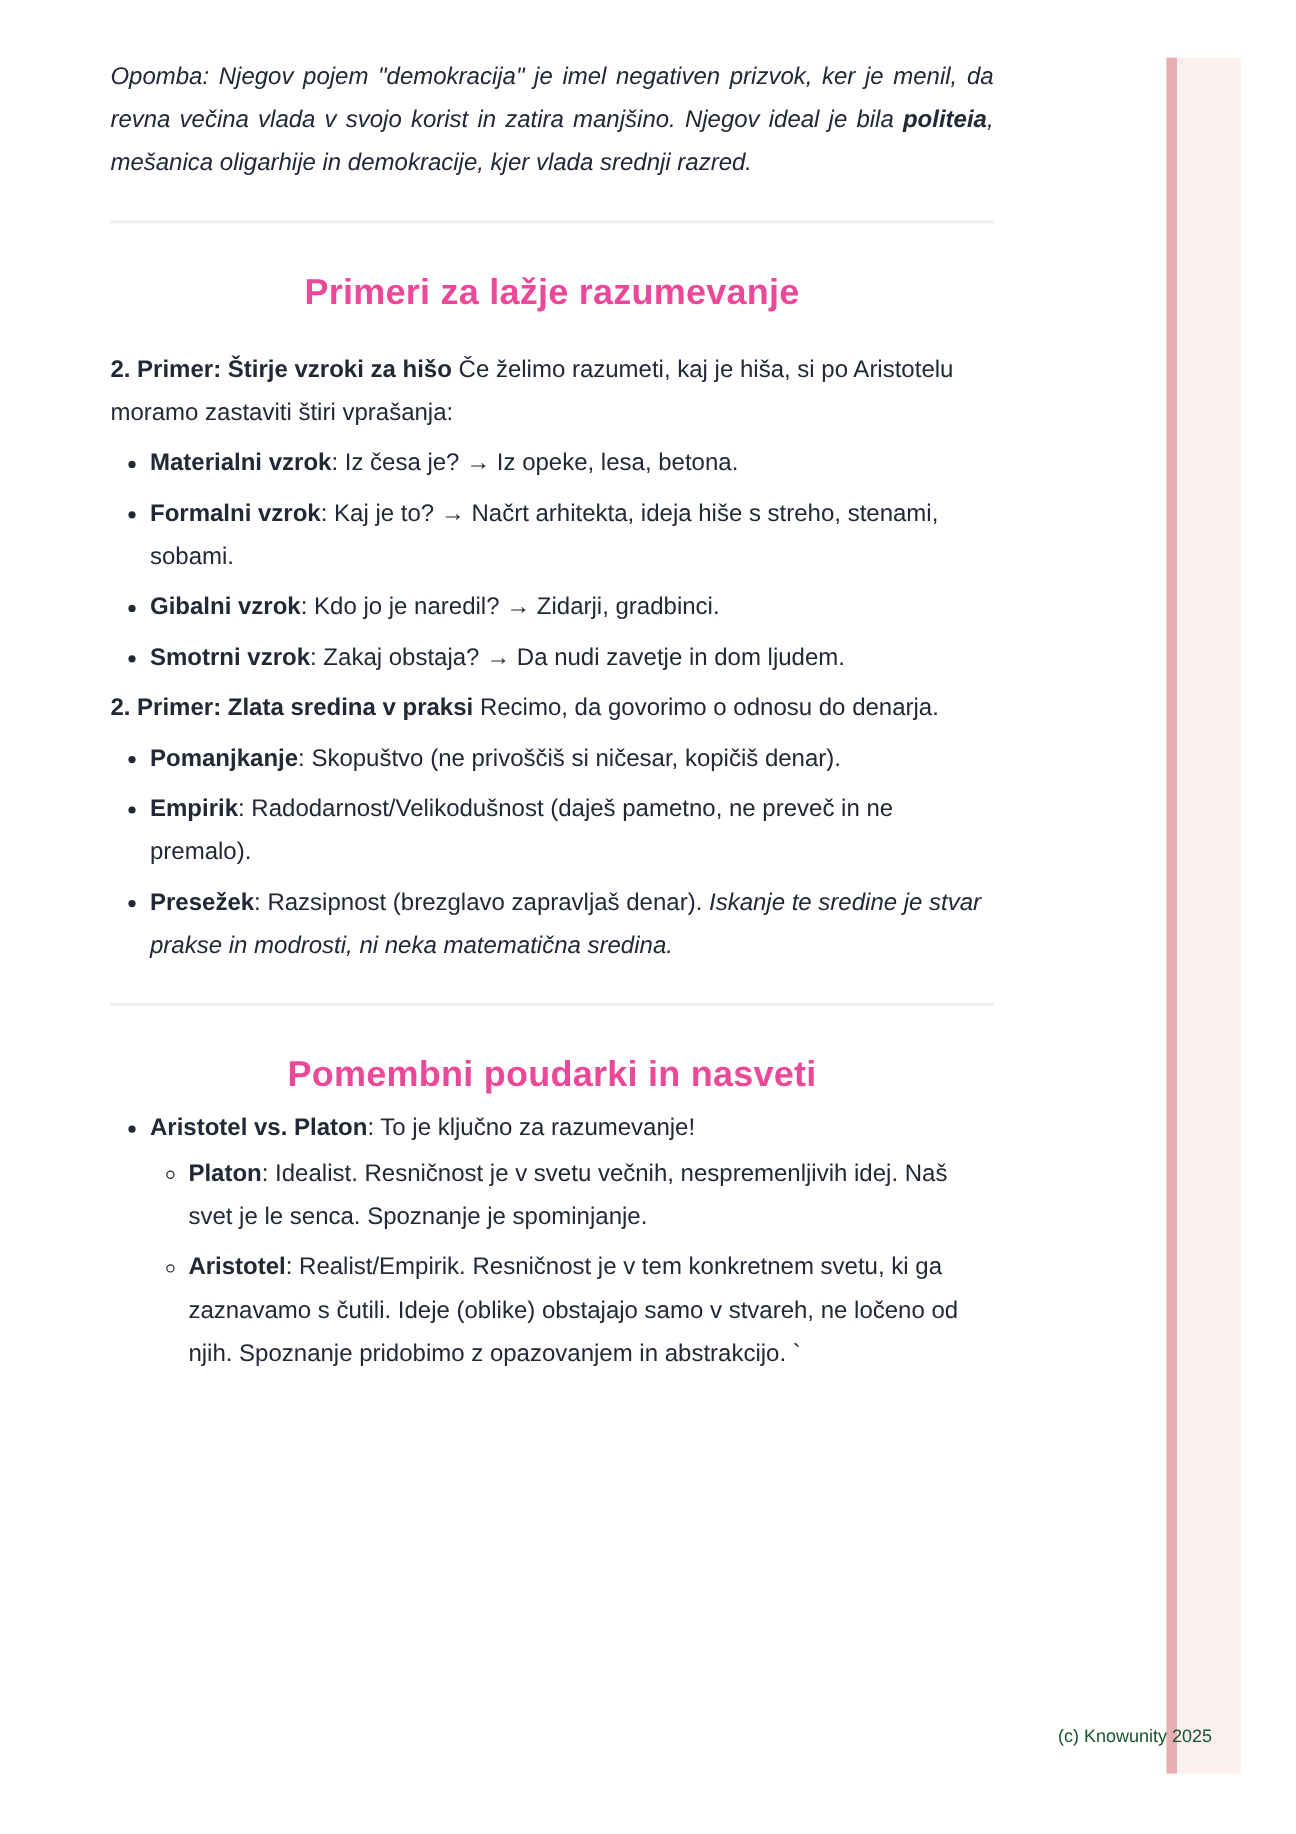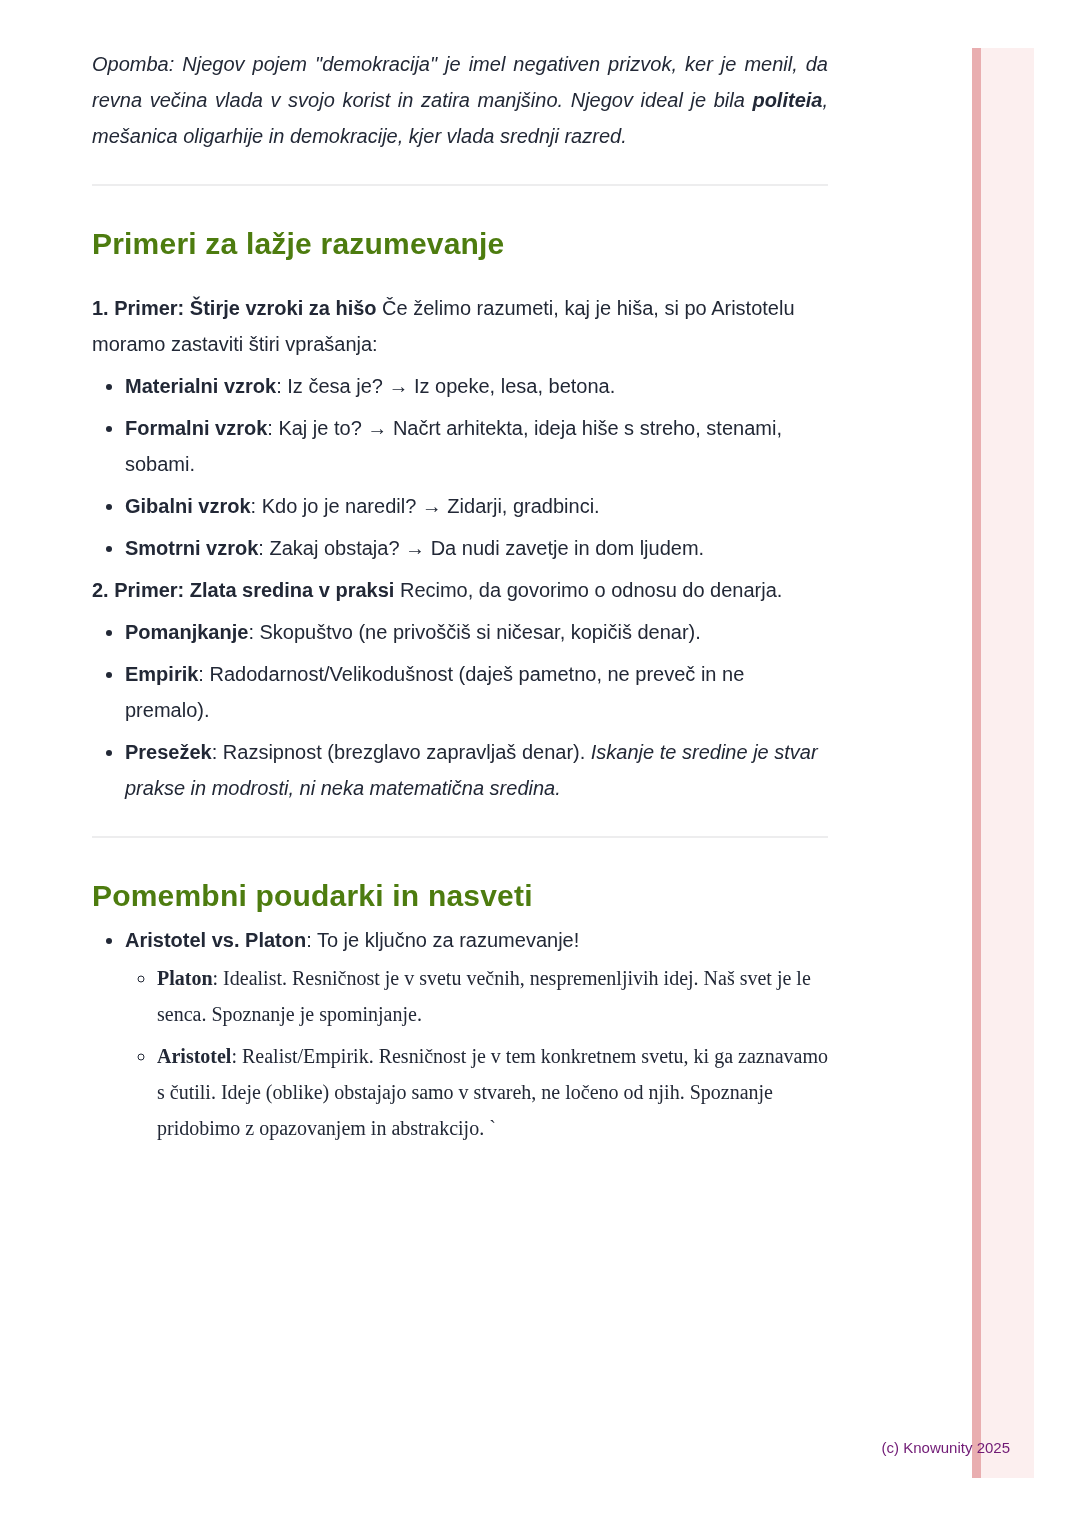--- a/index.html
+++ b/index.html
@@ -46,50 +46,51 @@
     font-style: italic;
     text-align: justify;
   }
   .note strong { font-weight: 700; }
   .divider {
     border: none;
     border-top: 2px solid #ededee;
     margin: 30px 0 0 0;
   }
   h2.section-title {
-    color: #4d7c0f;
+    color: #ec4899;
     font-size: 30px;
     line-height: 40px;
     font-weight: 700;
     margin-top: 38px;
     letter-spacing: 0.2px;
+    text-align: center;
   }
   .para { margin-top: 26px; }
   .para-tight { }
   strong { font-weight: 700; }
   ul.list {
     list-style-type: disc;
     padding-left: 33px;
     margin-top: 6px;
   }
   ul.list > li { margin-bottom: 6px; }
   ul.sublist {
     list-style-type: circle;
     padding-left: 32px;
     margin-top: 2px;
   }
-  ul.sublist > li { margin-bottom: 6px; font-family: Liberation Serif, serif; }
+  ul.sublist > li { margin-bottom: 6px; }
   .em-tail { font-style: italic; }
   .footer {
     position: absolute;
     top: 1438px;
     right: 70px;
     font-size: 15px;
     line-height: 20px;
-    color: #701a75;
+    color: #14532d;
     z-index: 3;
   }
 </style>
 </head>
 <body>
 
 <div class="page">
 
   <div class="accent-bar">
     <div class="accent-line"></div>
@@ -97,21 +98,21 @@
   </div>
 
   <div class="content">
 
     <p class="note"><span>Opomba: Njegov pojem "demokracija" je imel negativen prizvok, ker je menil, da revna večina vlada v svojo korist in zatira manjšino. Njegov ideal je bila </span><strong>politeia</strong><span>, mešanica oligarhije in demokracije, kjer vlada srednji razred.</span></p>
 
     <hr class="divider">
 
     <h2 class="section-title">Primeri za lažje razumevanje</h2>
 
-    <p class="para"><strong>1. Primer: Štirje vzroki za hišo</strong><span> Če želimo razumeti, kaj je hiša, si po Aristotelu moramo zastaviti štiri vprašanja:</span></p>
+    <p class="para"><strong>2. Primer: Štirje vzroki za hišo</strong><span> Če želimo razumeti, kaj je hiša, si po Aristotelu moramo zastaviti štiri vprašanja:</span></p>
 
     <ul class="list">
       <li><strong>Materialni vzrok</strong><span>: Iz česa je? → Iz opeke, lesa, betona.</span></li>
       <li><strong>Formalni vzrok</strong><span>: Kaj je to? → Načrt arhitekta, ideja hiše s streho, stenami, sobami.</span></li>
       <li><strong>Gibalni vzrok</strong><span>: Kdo jo je naredil? → Zidarji, gradbinci.</span></li>
       <li><strong>Smotrni vzrok</strong><span>: Zakaj obstaja? → Da nudi zavetje in dom ljudem.</span></li>
     </ul>
 
     <p class="para-tight"><strong>2. Primer: Zlata sredina v praksi</strong><span> Recimo, da govorimo o odnosu do denarja.</span></p>
 

